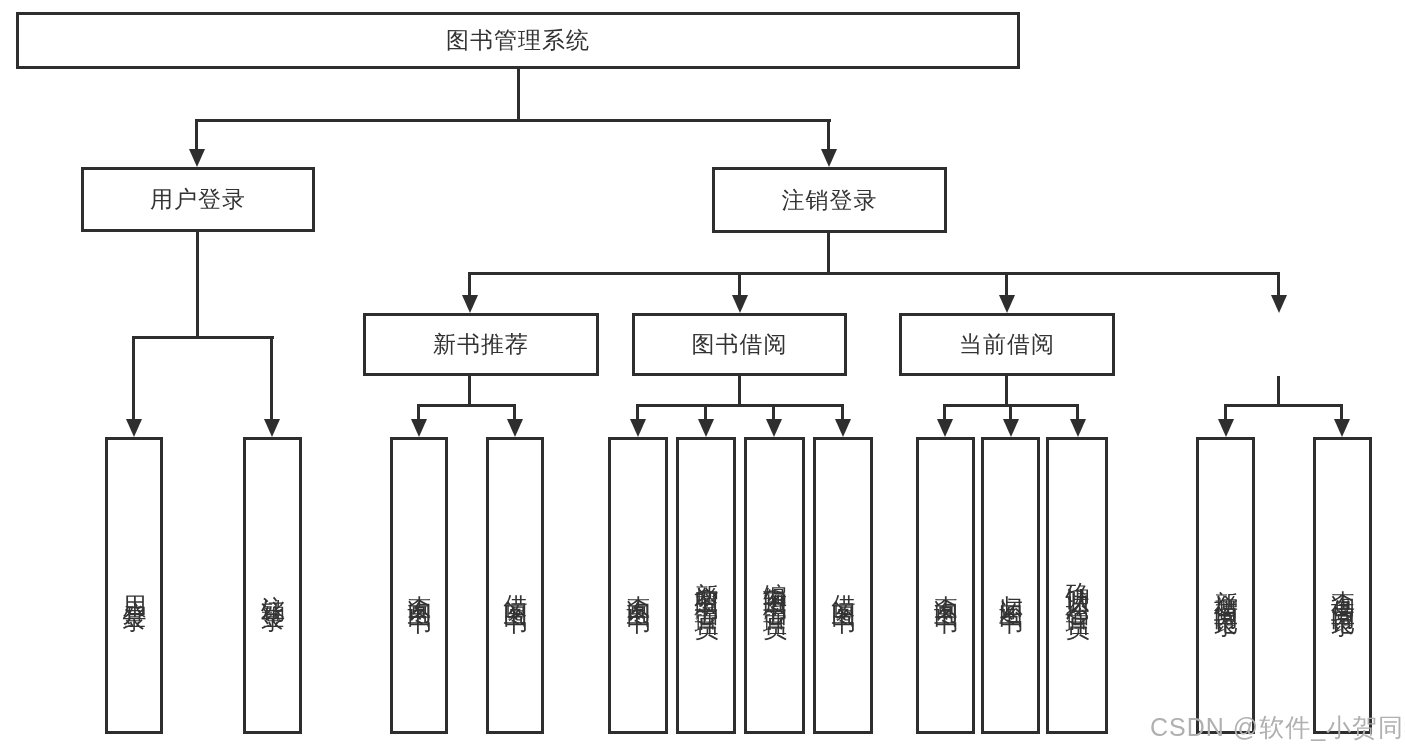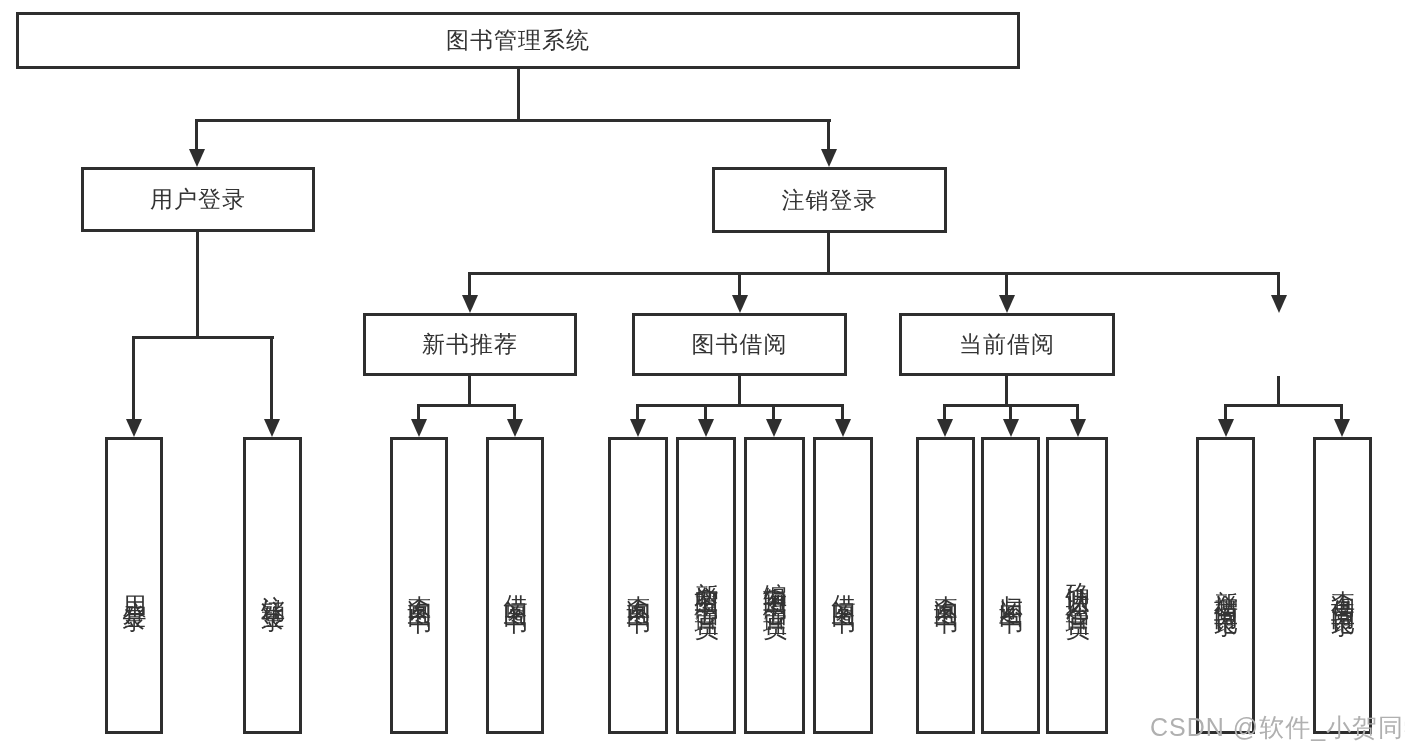--- a/index.html
+++ b/index.html
@@ -86,21 +86,21 @@
   <div class="h" style="left:468px;top:272px;width:812px;"></div>
   <div class="v" style="left:468px;top:272px;height:24px;"></div>
   <div class="a" style="left:462px;top:295px;"></div>
   <div class="v" style="left:738px;top:272px;height:24px;"></div>
   <div class="a" style="left:732px;top:295px;"></div>
   <div class="v" style="left:1005px;top:272px;height:24px;"></div>
   <div class="a" style="left:999px;top:295px;"></div>
   <div class="v" style="left:1277px;top:272px;height:24px;"></div>
   <div class="a" style="left:1271px;top:295px;"></div>
 
-  <div class="box sec" style="left:363px;width:214px;">
+  <div class="box sec" style="left:363px;width:236px;">
     <span class="hlabel">新书推荐</span>
   </div>
   <div class="box sec" style="left:632px;width:215px;">
     <span class="hlabel">图书借阅</span>
   </div>
   <div class="box sec" style="left:899px;width:216px;">
     <span class="hlabel">当前借阅</span>
   </div>
 
   <div class="v" style="left:468px;top:376px;height:30px;"></div>

